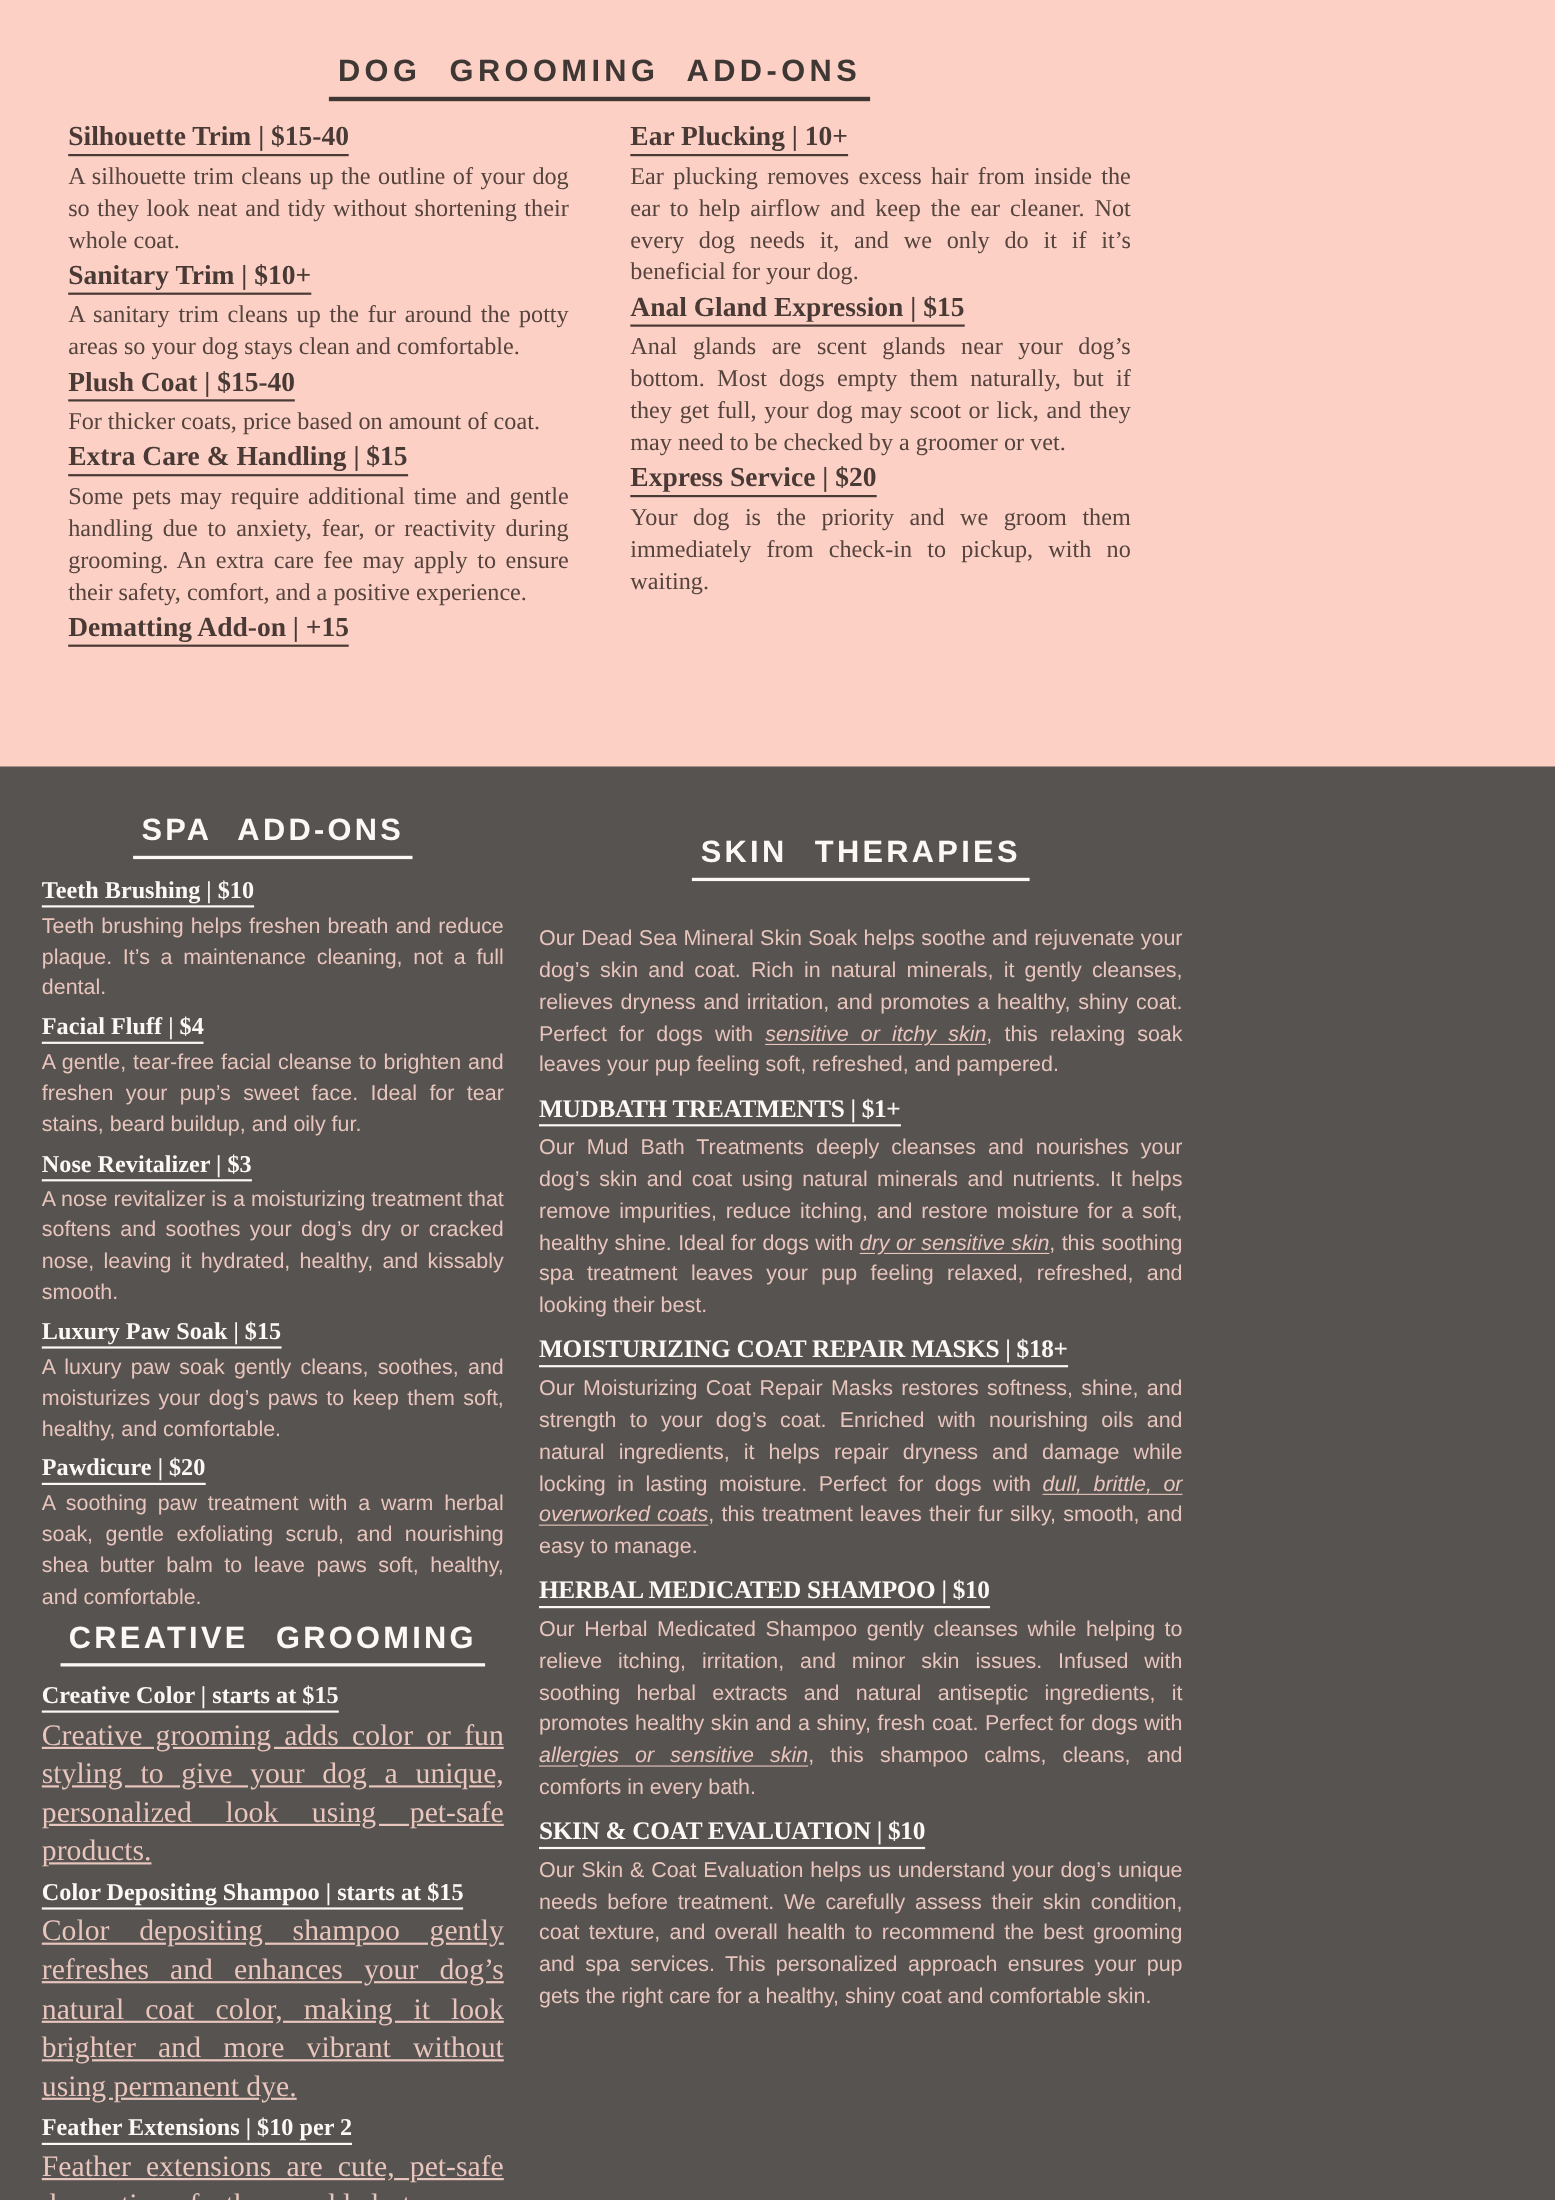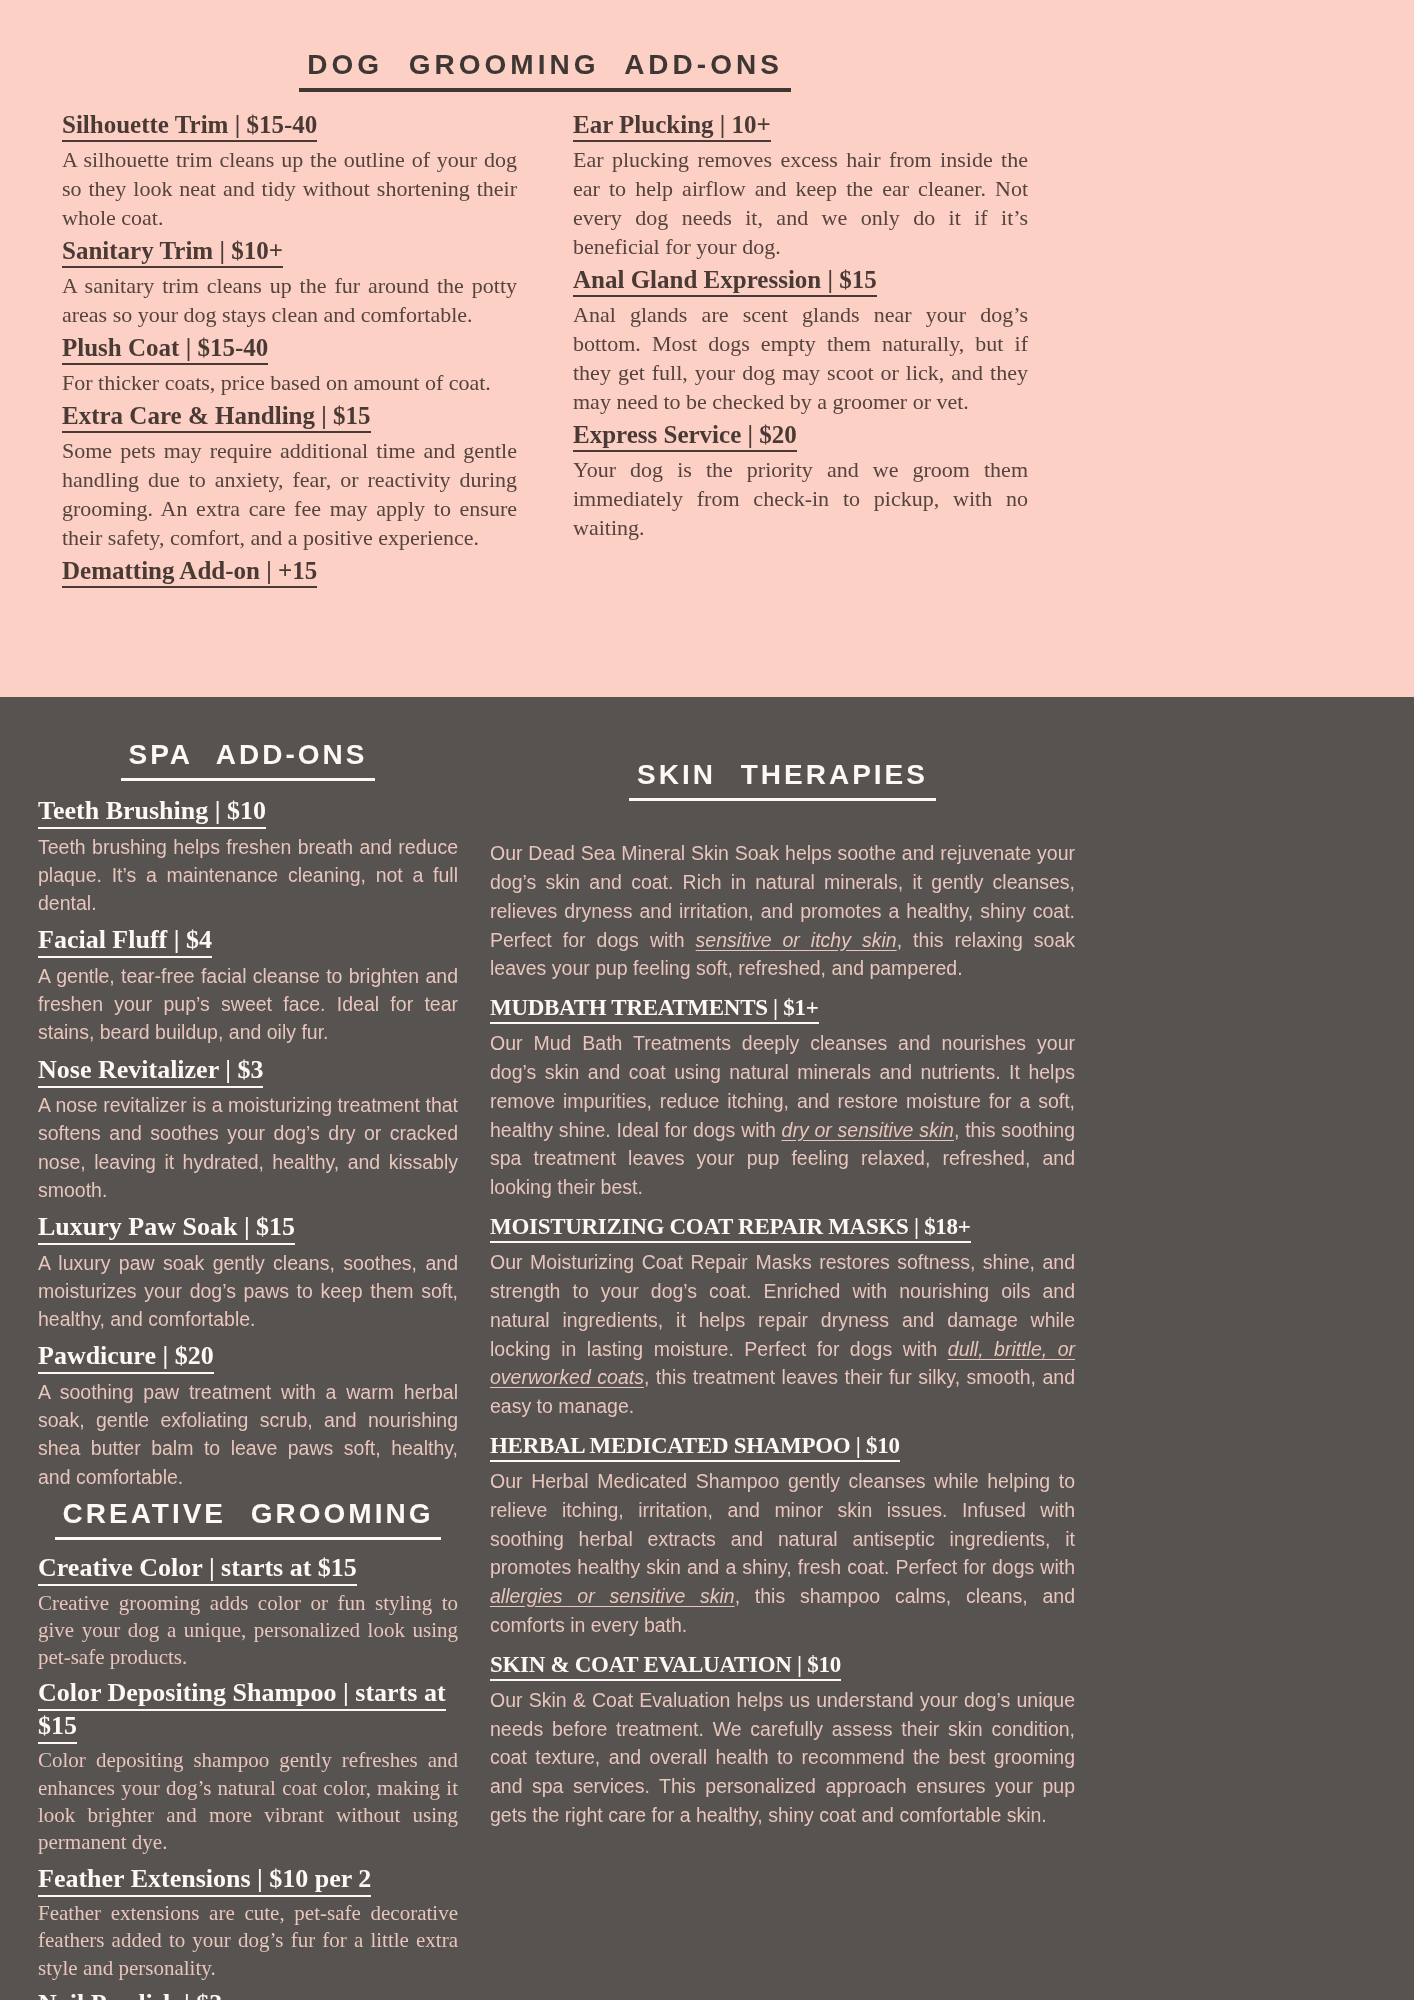--- a/index.html
+++ b/index.html
@@ -56,37 +56,38 @@
   .dcol-left  { width: 420px; padding-top: 42px; }
   .dcol-right { width: 585px; padding-top: 62px; }
   .dark-title { color: var(--white, #fbf8f6); border-bottom-width: 3px; letter-spacing: 3px; padding-bottom 6px; }
   .spa-title-wrap { margin-bottom: 14px; }
   .creative-title-wrap { margin: 6px 0 12px 0; }
   .skin-title-wrap { margin-bottom: 38px; }
 
   .s-item { margin-bottom: 7px; }
   .s-item h3, .c-item h3 {
     margin: 0 0 5px 0;
-    font-size: 26px; font-weight: 600;
+    font-size: 22px; font-weight: 600;
     color: var(--white, #fbf8f6);
     line-height: 1.25;
   }
   .s-item p {
     margin: 0;
     font-family: "Liberation Sans", sans-serif;
     font-size: 19.5px; line-height: 1.45;
     text-align: justify;
     color: var(--body-pink, #e8c5bd);
   }
   .c-item { margin-bottom: 6px; }
   .c-item p {
     margin: 0;
-    font-size: 21px; line-height: 1.3;
+    font-size: 27px; line-height: 1.3;
     text-align: justify;
     color: var(--body-pink, #e8c5bd);
+    text-decoration: underline;
   }
   .k-item { margin-bottom: 11px; }
   .k-item h3 {
     margin: 0 0 6px 0;
     font-size: 23px; font-weight: 600;
     letter-spacing: -0.3px;
     color: var(--white, #fbf8f6);
     line-height: 1.25;
   }
   .k-item p {

